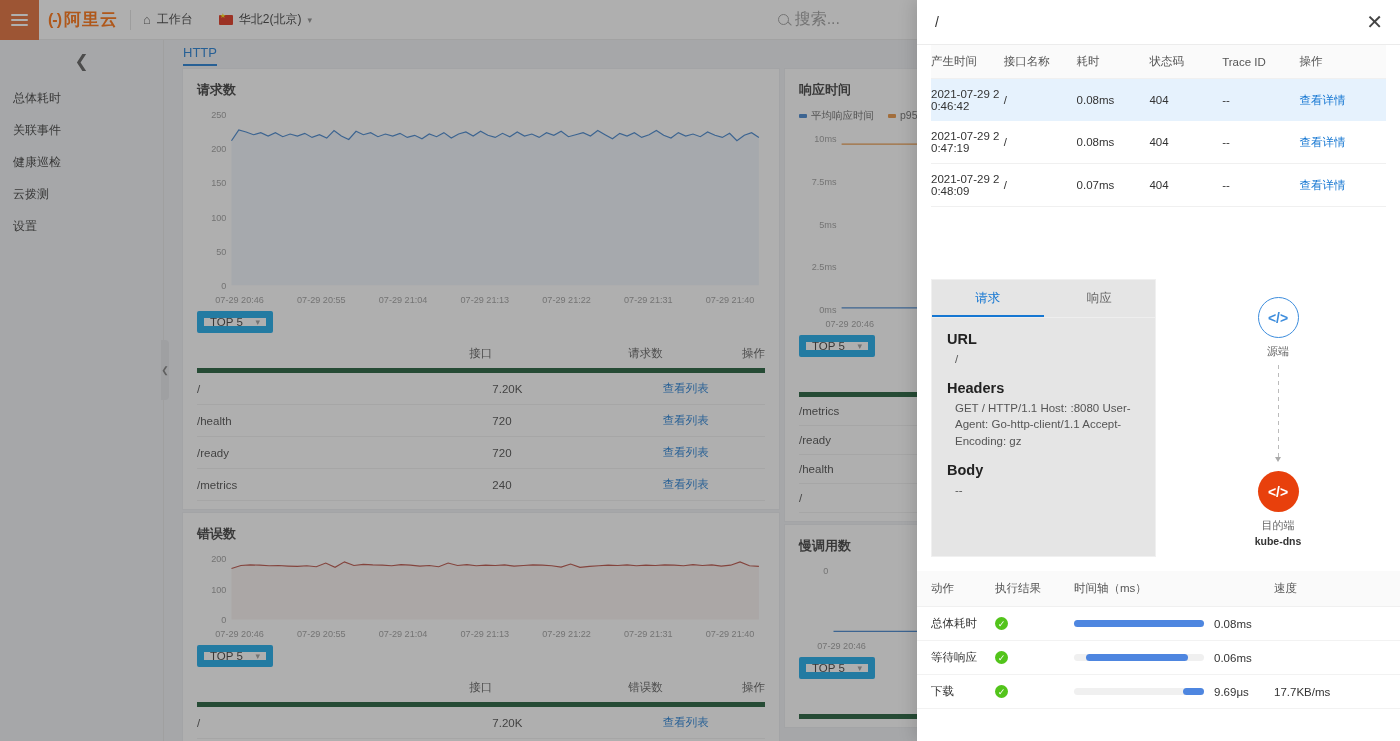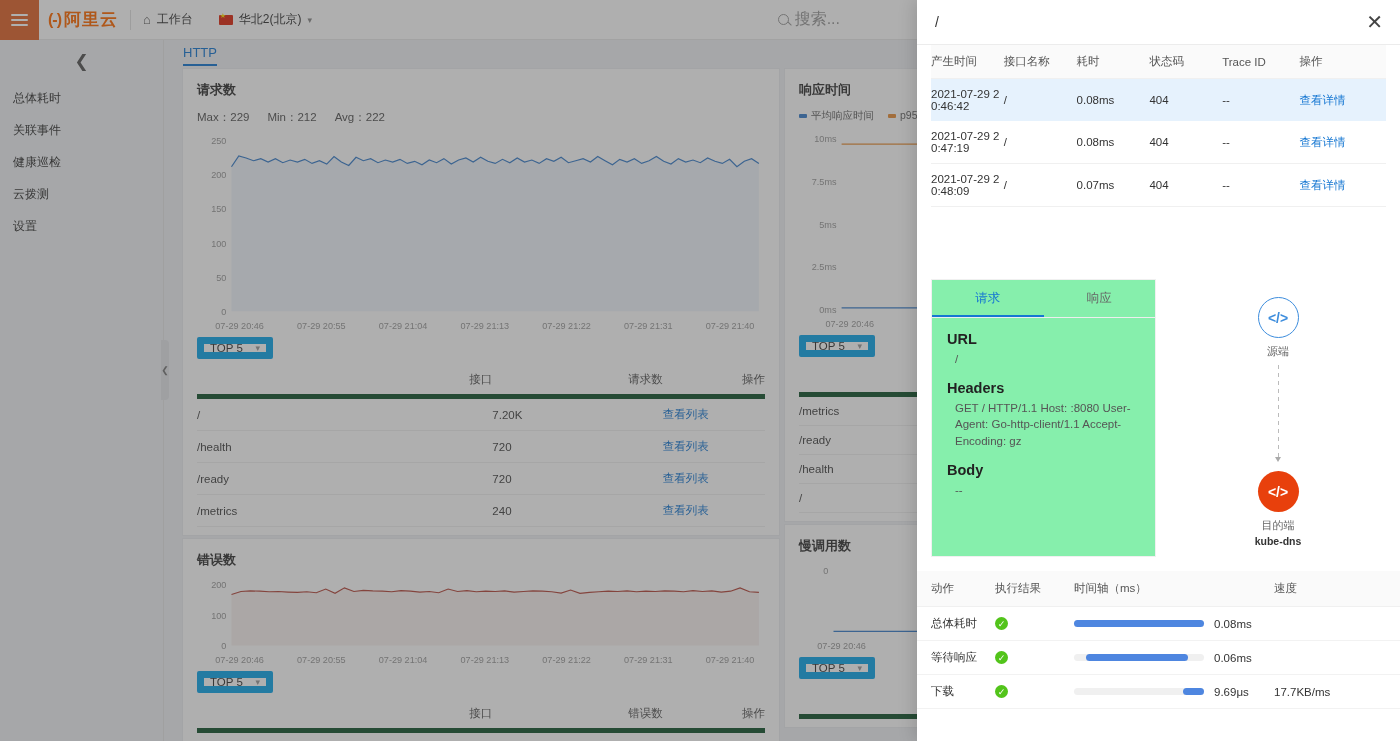--- a/index.html
+++ b/index.html
@@ -140,21 +140,21 @@
   table.trace tr.sel td { background: #e6f2fd; border-bottom: none; }
   table.trace td.link { color: #1677d2; cursor: pointer; }
   .tbl-pad { padding: 0 14px; }
 
   
   .detail {
     position: absolute; left: 14px; right: 0; top: 234px; bottom: 0;
     background: #fff;
   }
   .detail-inner { display: flex; }
-  .det-left { width: 225px; border: 1px solid #f0f0f0; background: #86efac; height: 278px; }
+  .det-left { width: 225px; border: 1px solid #f0f0f0; background: #e5e5e5; height: 278px; }
   .det-tabs { display: flex; border-bottom: 1px solid #eee; }
   .det-tab {
     flex: 1; text-align: center; font-size: 12.5px; padding: 10px 0 8px;
     color: #666; cursor: pointer;
   }
   .det-tab.on { color: #1677d2; border-bottom: 2px solid #1677d2; font-weight: 500; }
   .det-content { padding: 13px 15px; }
   .det-h { font-size: 14.5px; font-weight: bold; color: #222; margin-bottom: 4px; }
   .det-v { font-size: 11.5px; color: #555; padding-left: 8px; margin-bottom: 12px; line-height: 1.45; }
   .det-v.mono { word-break: break-word; }
@@ -267,25 +267,20 @@
       <div class="tabbar">
         <div class="tab">HTTP</div>
       </div>
 
       <div class="panels">
 
         <div class="col">
 
           <div class="card">
             <div class="card-title">请求数</div>
-            <div class="stat-row">
-              <span><span>Max：</span><span>229</span></span>
-              <span><span>Min：</span><span>212</span></span>
-              <span><span>Avg：</span><span>222</span></span>
-            </div>
             <div class="chart-wrap">
               <svg class="chart" id="chart-requests" viewBox="0 0 560 200" preserveAspectRatio="none" height="198">
                   <text x="29" y="183.5" text-anchor="end" fill="#999" font-size="9" font-family="Liberation Sans, sans-serif">0</text>
                   <text x="29" y="149.1" text-anchor="end" fill="#999" font-size="9" font-family="Liberation Sans, sans-serif">50</text>
                   <text x="29" y="114.7" text-anchor="end" fill="#999" font-size="9" font-family="Liberation Sans, sans-serif">100</text>
                   <text x="29" y="80.3" text-anchor="end" fill="#999" font-size="9" font-family="Liberation Sans, sans-serif">150</text>
                   <text x="29" y="45.900000000000006" text-anchor="end" fill="#999" font-size="9" font-family="Liberation Sans, sans-serif">200</text>
                   <text x="29" y="11.5" text-anchor="end" fill="#999" font-size="9" font-family="Liberation Sans, sans-serif">250</text>
                   <text x="42" y="198" text-anchor="middle" fill="#999" font-size="9" font-family="Liberation Sans, sans-serif">07-29 20:46</text>
                   <text x="122.6" y="198" text-anchor="middle" fill="#999" font-size="9" font-family="Liberation Sans, sans-serif">07-29 20:55</text>

